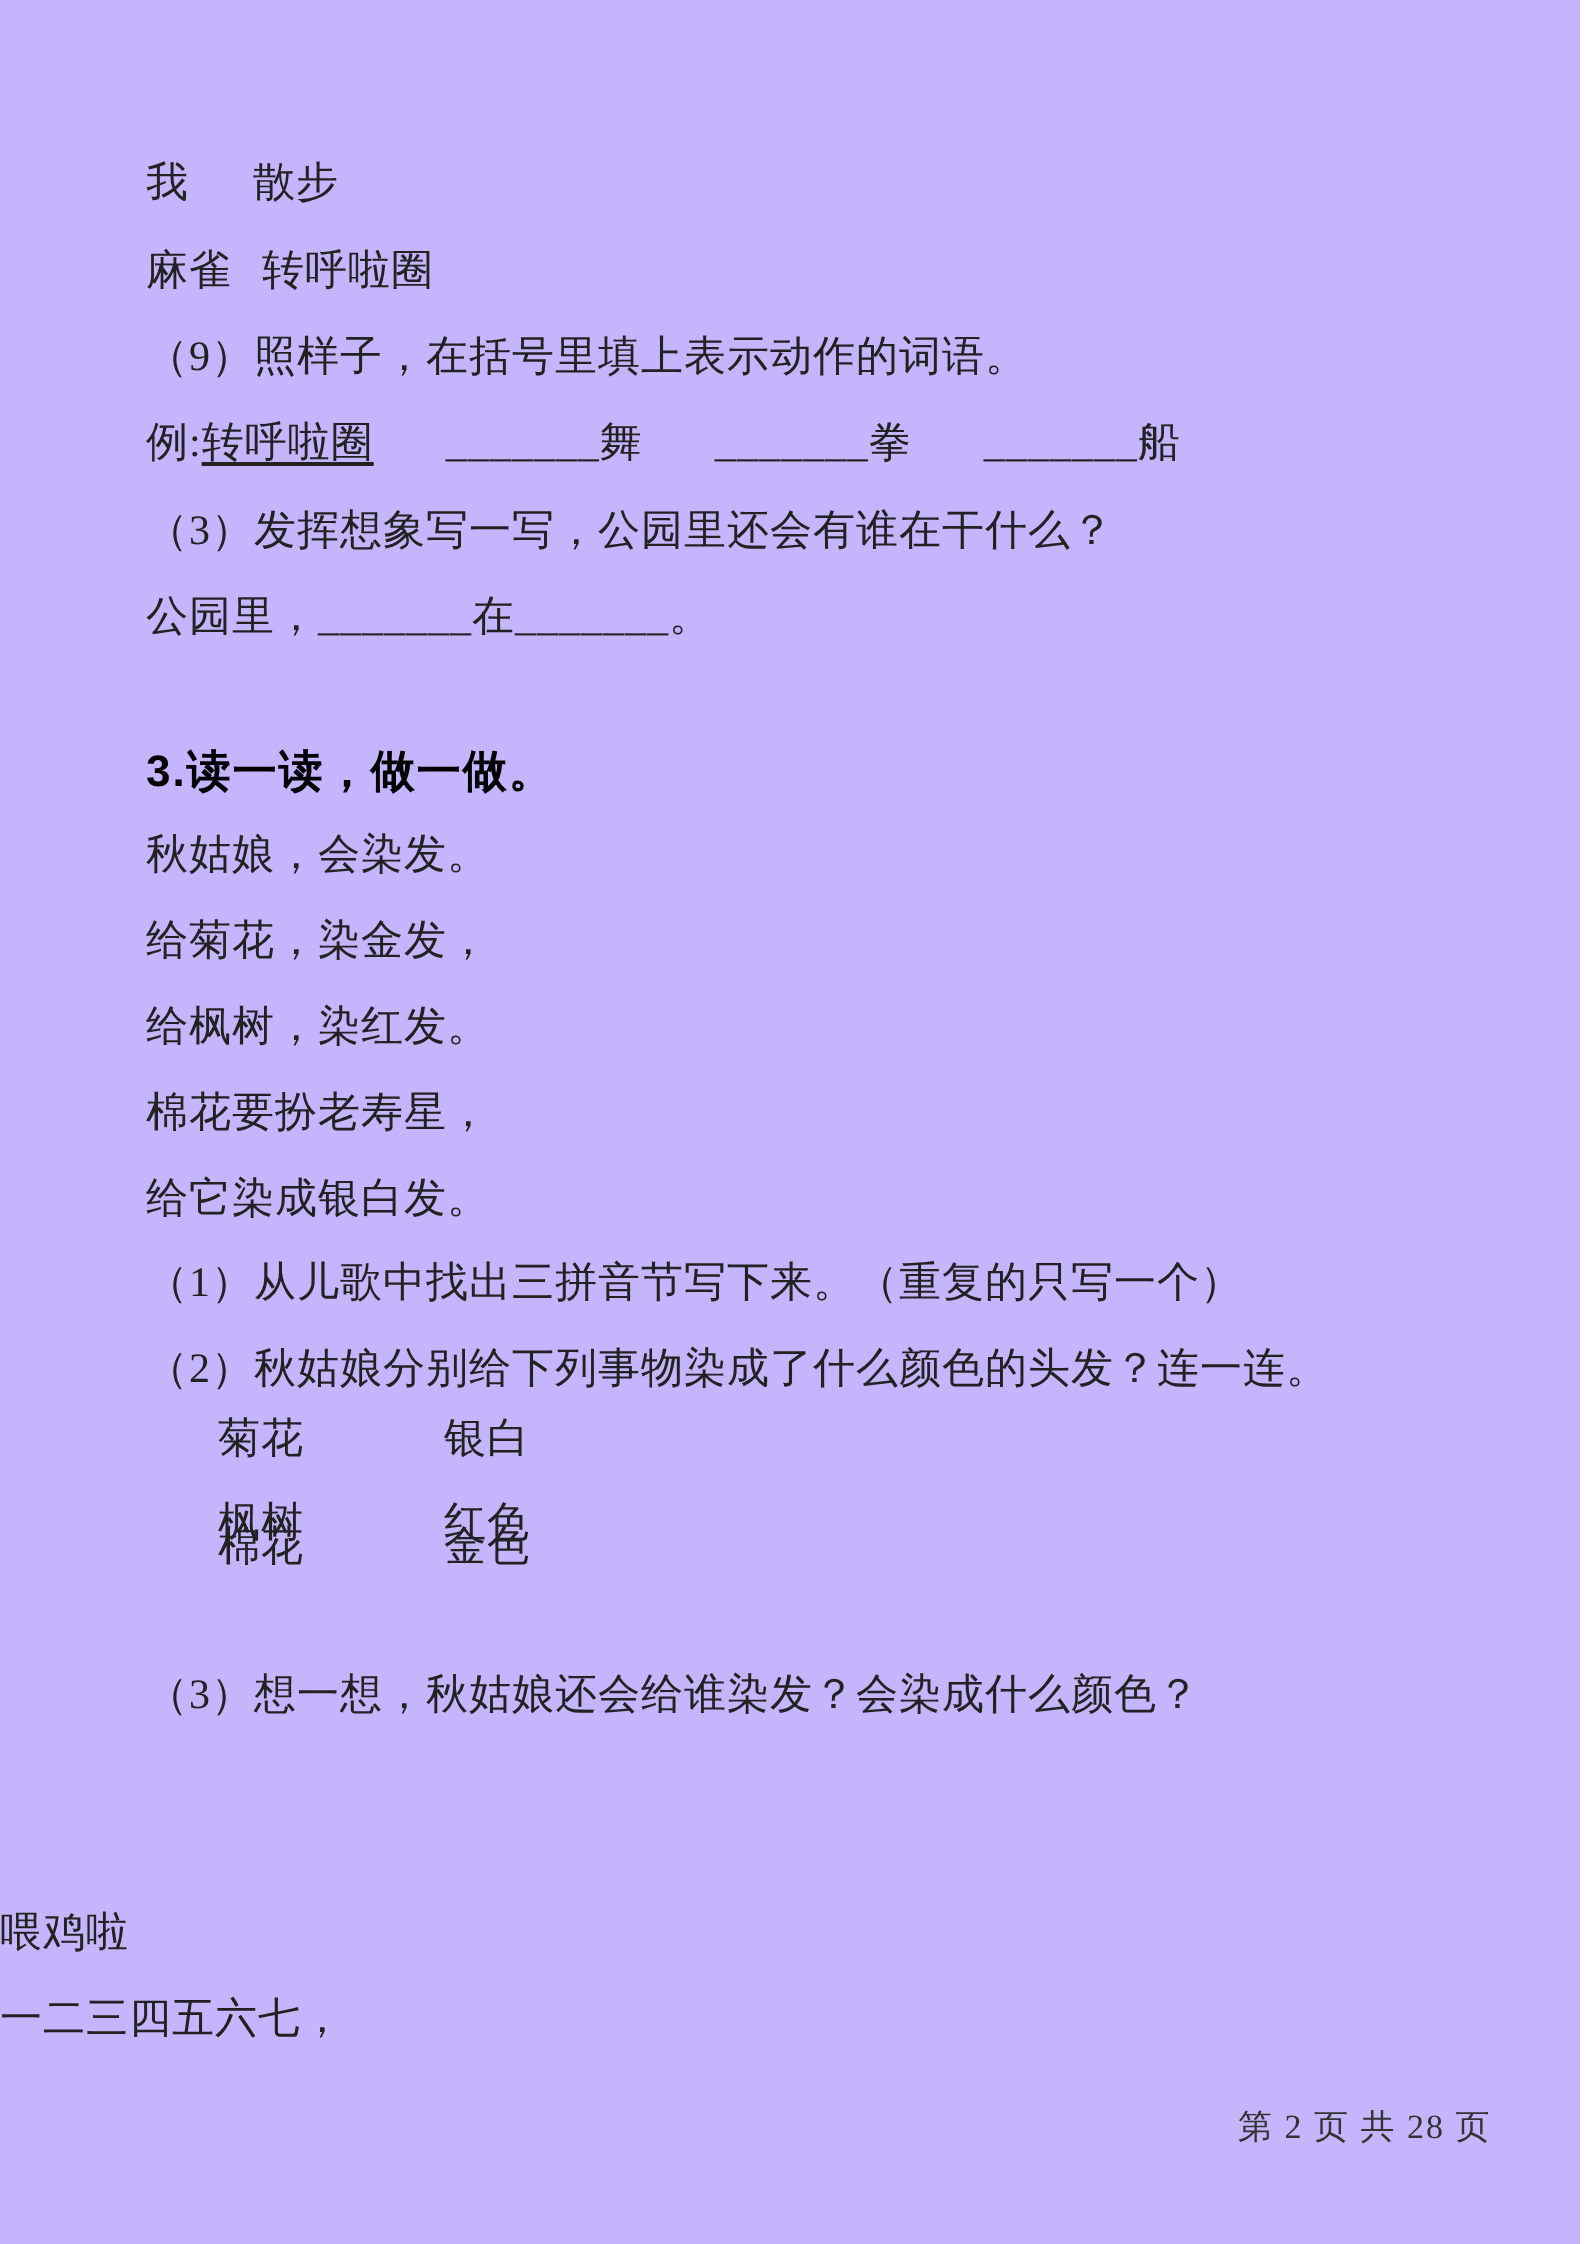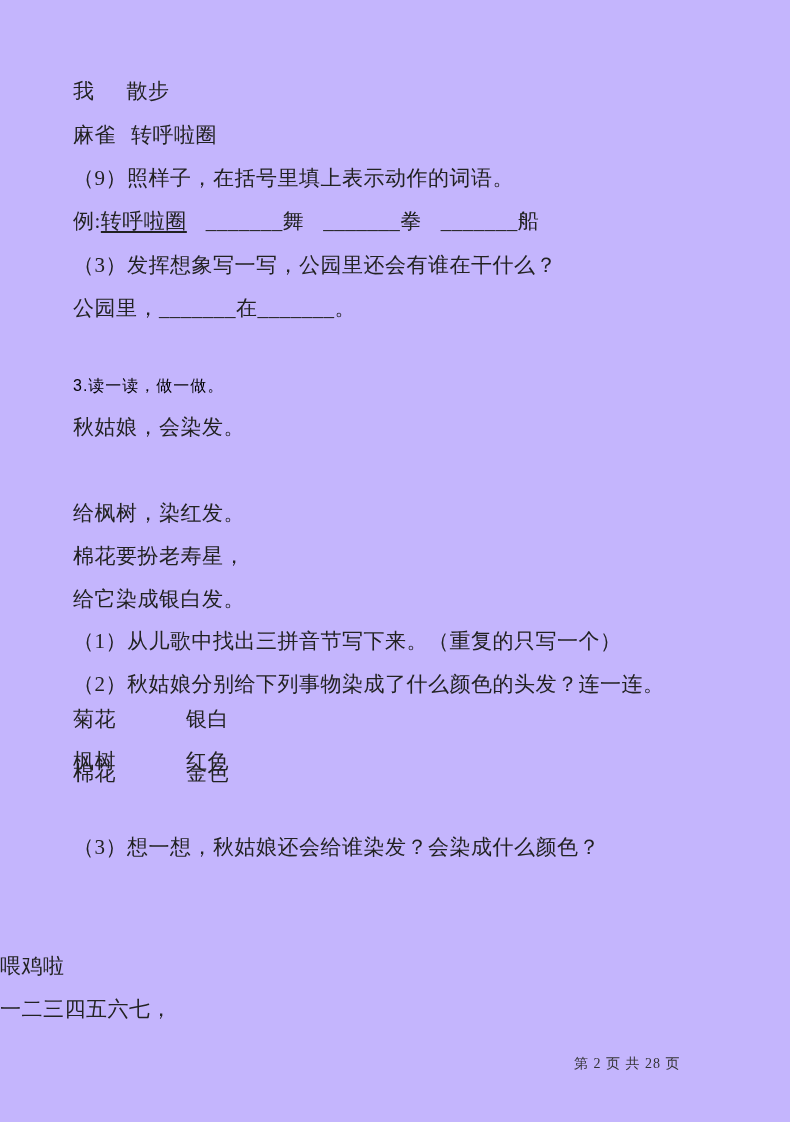--- a/index.html
+++ b/index.html
@@ -16,41 +16,41 @@
     position: absolute;
     left: 73px;
     margin: 0;
     font-size: 21px;
     line-height: 43px;
     white-space: pre;
     letter-spacing: 0.5px;
   }
   .bold-head {
     font-family: "Liberation Sans", "DejaVu Sans", sans-serif;
-    font-weight: 400;
-    font-size: 16px;
+    font-weight: 700;
+    font-size: 22px;
     color: #000000;
     letter-spacing: 1px;
   }
   .centered {
     left: 0;
     width: 793px;
     text-align: left;
   }
   .gap-wide  { margin-left: 32px; }
   .gap-narrow{ margin-left: 15px; }
-  .col1 { display: inline-block; width: 113px; }
+  .col1 { display: inline-block; width: 113px; margin-left: 36px; }
   .underlined { text-decoration: underline; text-underline-offset: 3px; }
-  .ex-blank { margin-left: 19px; }
+  .ex-blank { margin-left: 36px; }
   .footer {
     position: absolute;
     top: 1054px;
-    left: 574px;
+    left: 619px;
     margin: 0;
-    font-size: 14px;
+    font-size: 17px;
     line-height: 20px;
     color: #333333;
     white-space: pre;
     letter-spacing: 1px;
   }
 </style>
 </head>
 <body>
 
 <div class="page">
@@ -62,20 +62,21 @@
   <p class="line" style="top:157px">（9）照样子，在括号里填上表示动作的词语。</p>
 
   <p class="line" style="top:200px"><span>例:</span><span class="underlined">转呼啦圈</span><span class="ex-blank">_______</span><span>舞</span><span class="ex-blank">_______</span><span>拳</span><span class="ex-blank">_______</span><span>船</span></p>
 
   <p class="line" style="top:244px">（3）发挥想象写一写，公园里还会有谁在干什么？</p>
   <p class="line" style="top:287px">公园里，_______在_______。</p>
 
   <p class="line bold-head" style="top:364px">3.读一读，做一做。</p>
 
   <p class="line" style="top:406px">秋姑娘，会染发。</p>
+  <p class="line" style="top:449px">给菊花，染金发，</p>
   <p class="line" style="top:492px">给枫树，染红发。</p>
   <p class="line" style="top:535px">棉花要扮老寿星，</p>
   <p class="line" style="top:578px">给它染成银白发。</p>
 
   <p class="line" style="top:620px">（1）从儿歌中找出三拼音节写下来。（重复的只写一个）</p>
   <p class="line" style="top:663px">（2）秋姑娘分别给下列事物染成了什么颜色的头发？连一连。</p>
 
   <p class="line" style="top:698px"><span class="col1">菊花</span><span>银白</span></p>
   <p class="line" style="top:740px"><span class="col1">枫树</span><span>红色</span></p>
   <p class="line" style="top:752px"><span class="col1">棉花</span><span>金色</span></p>

